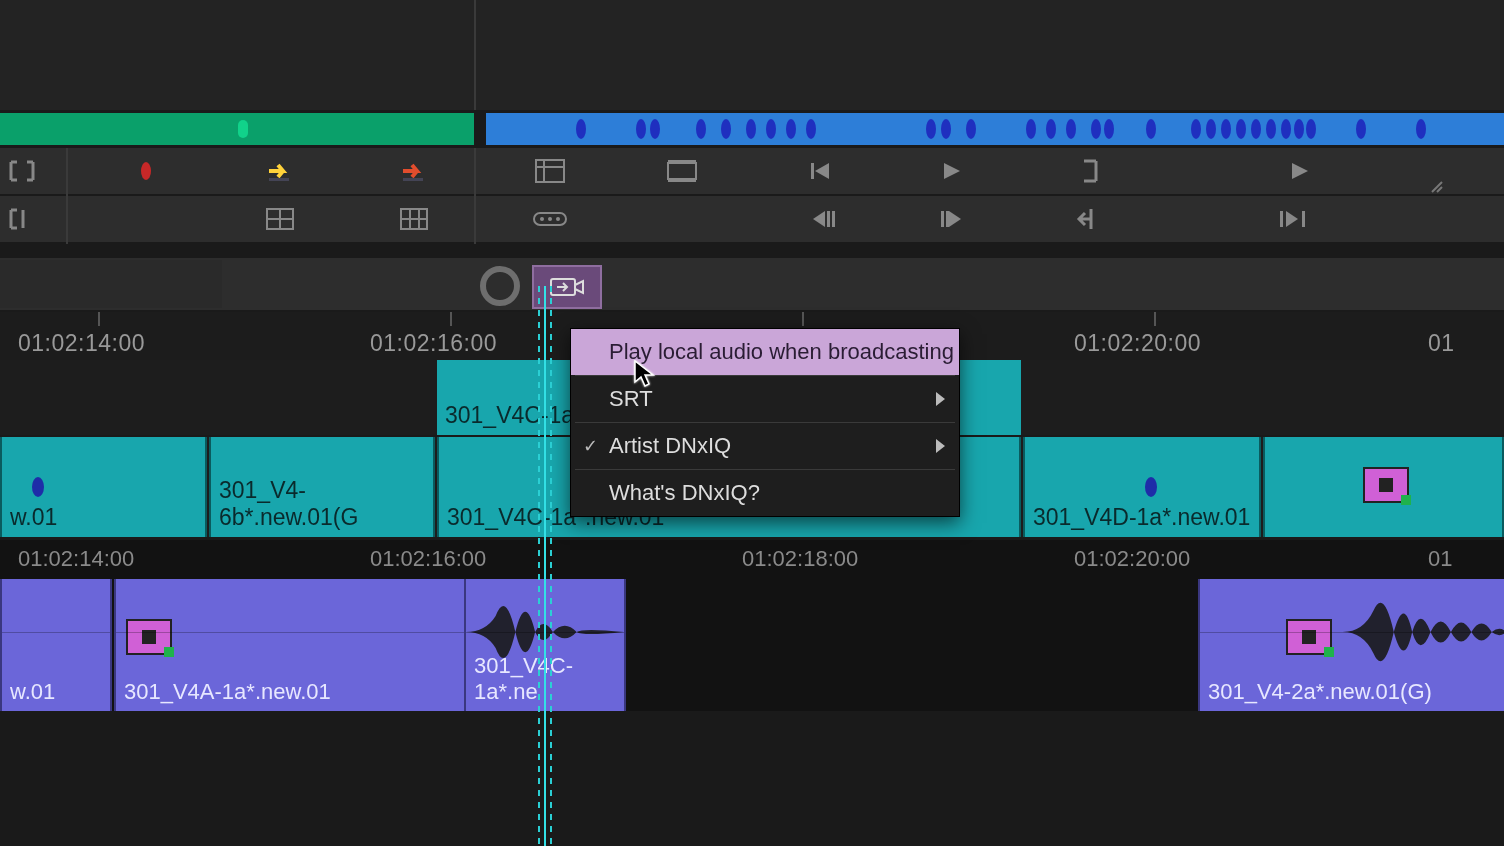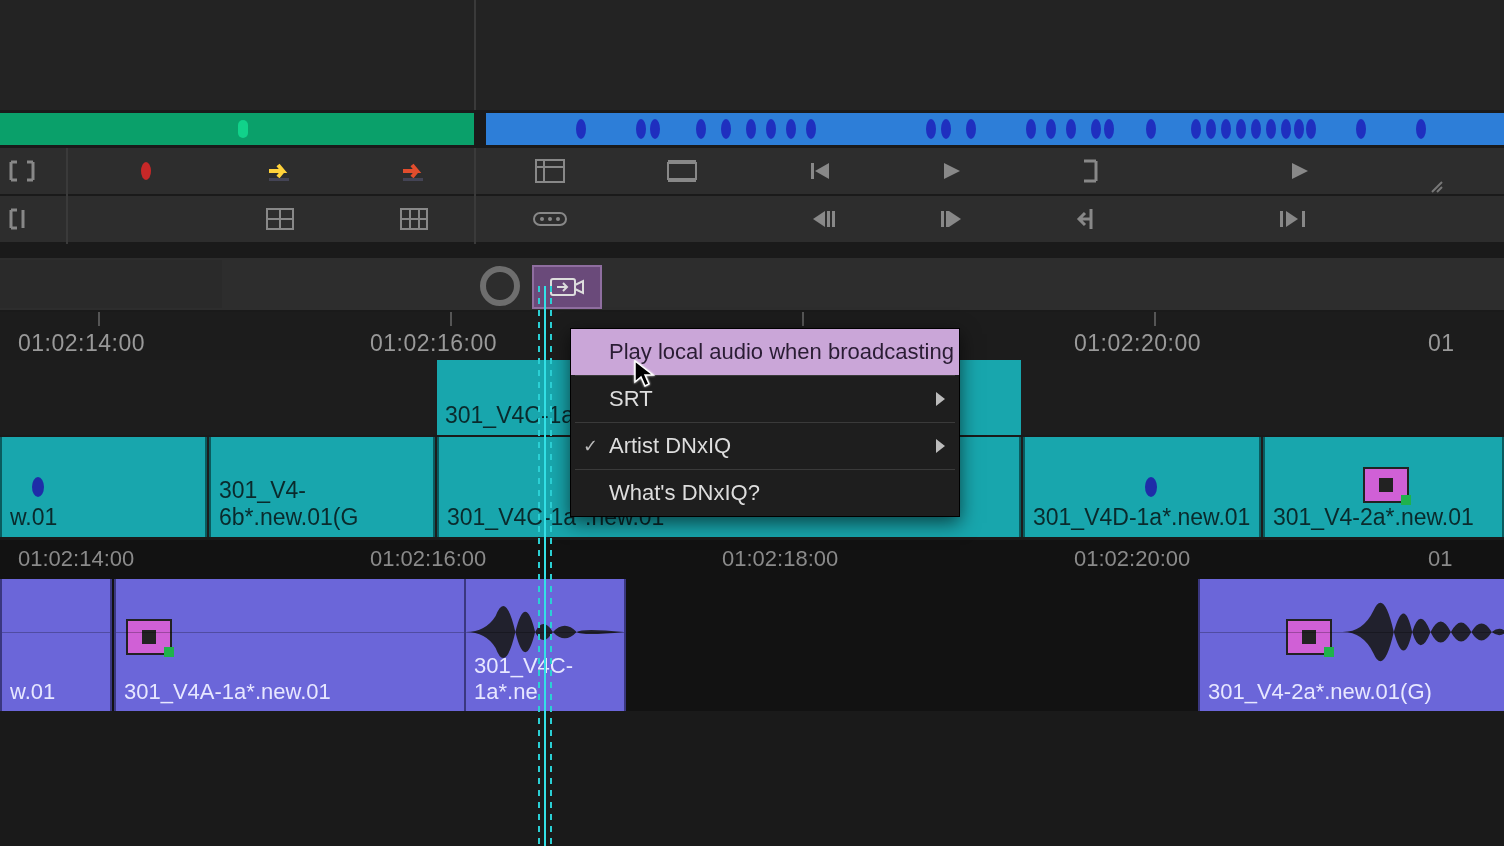--- a/index.html
+++ b/index.html
@@ -444,28 +444,27 @@
     <span>301_V4C-1a*.new.01</span>
   </div>
   <div class="clip clip4">
     <div class="dot" style="left:120px; top:40px"></div>
     <span>301_V4D-1a*.new.01</span>
   </div>
   <div class="clip clip5">
     <div class="fx-badge" style="left:98px; top:30px">
         <div class="corner"></div>
       </div>
-    <span>301_V4-2a*.new.01</span>
   </div>
 </div>
 
 <div class="ruler2">
   <div class="label" style="left:30px">01:02:14:00</div>
   <div class="label" style="left:382px">01:02:16:00</div>
-  <div class="label" style="left:734px">01:02:18:00</div>
+  <div class="label" style="left:754px">01:02:18:00</div>
   <div class="label" style="left:1086px">01:02:20:00</div>
   <div class="label" style="left:1440px">01</div>
 </div>
 
 <div class="atrack">
   <div class="aclip" style="left:0; width:112px">
     <div class="wave">
         <div class="mid"></div>
       </div>
     <span>w.01</span>

